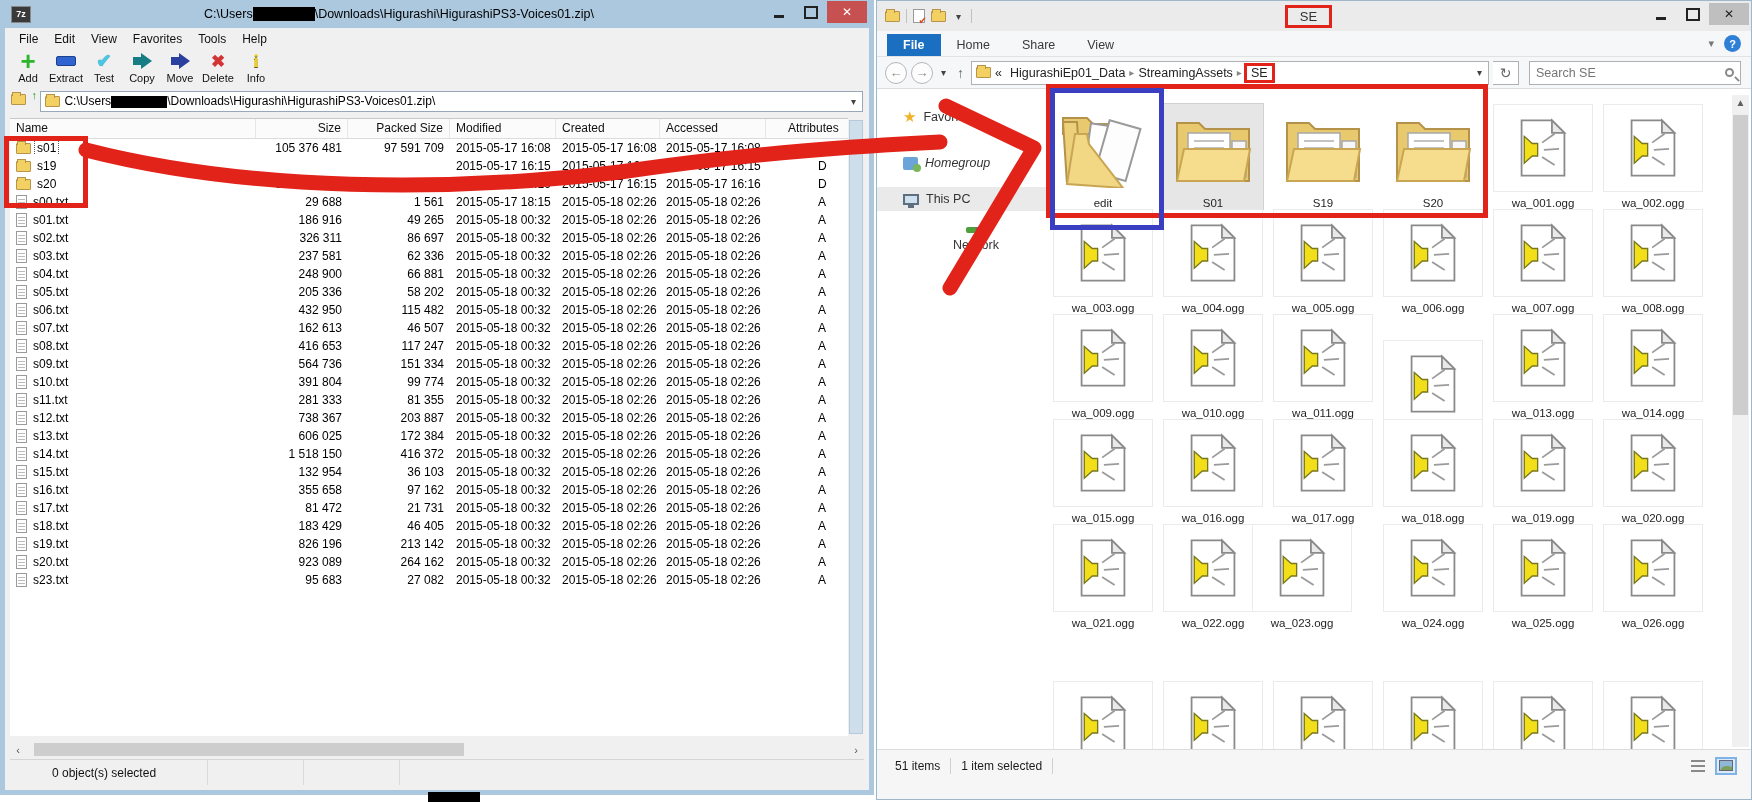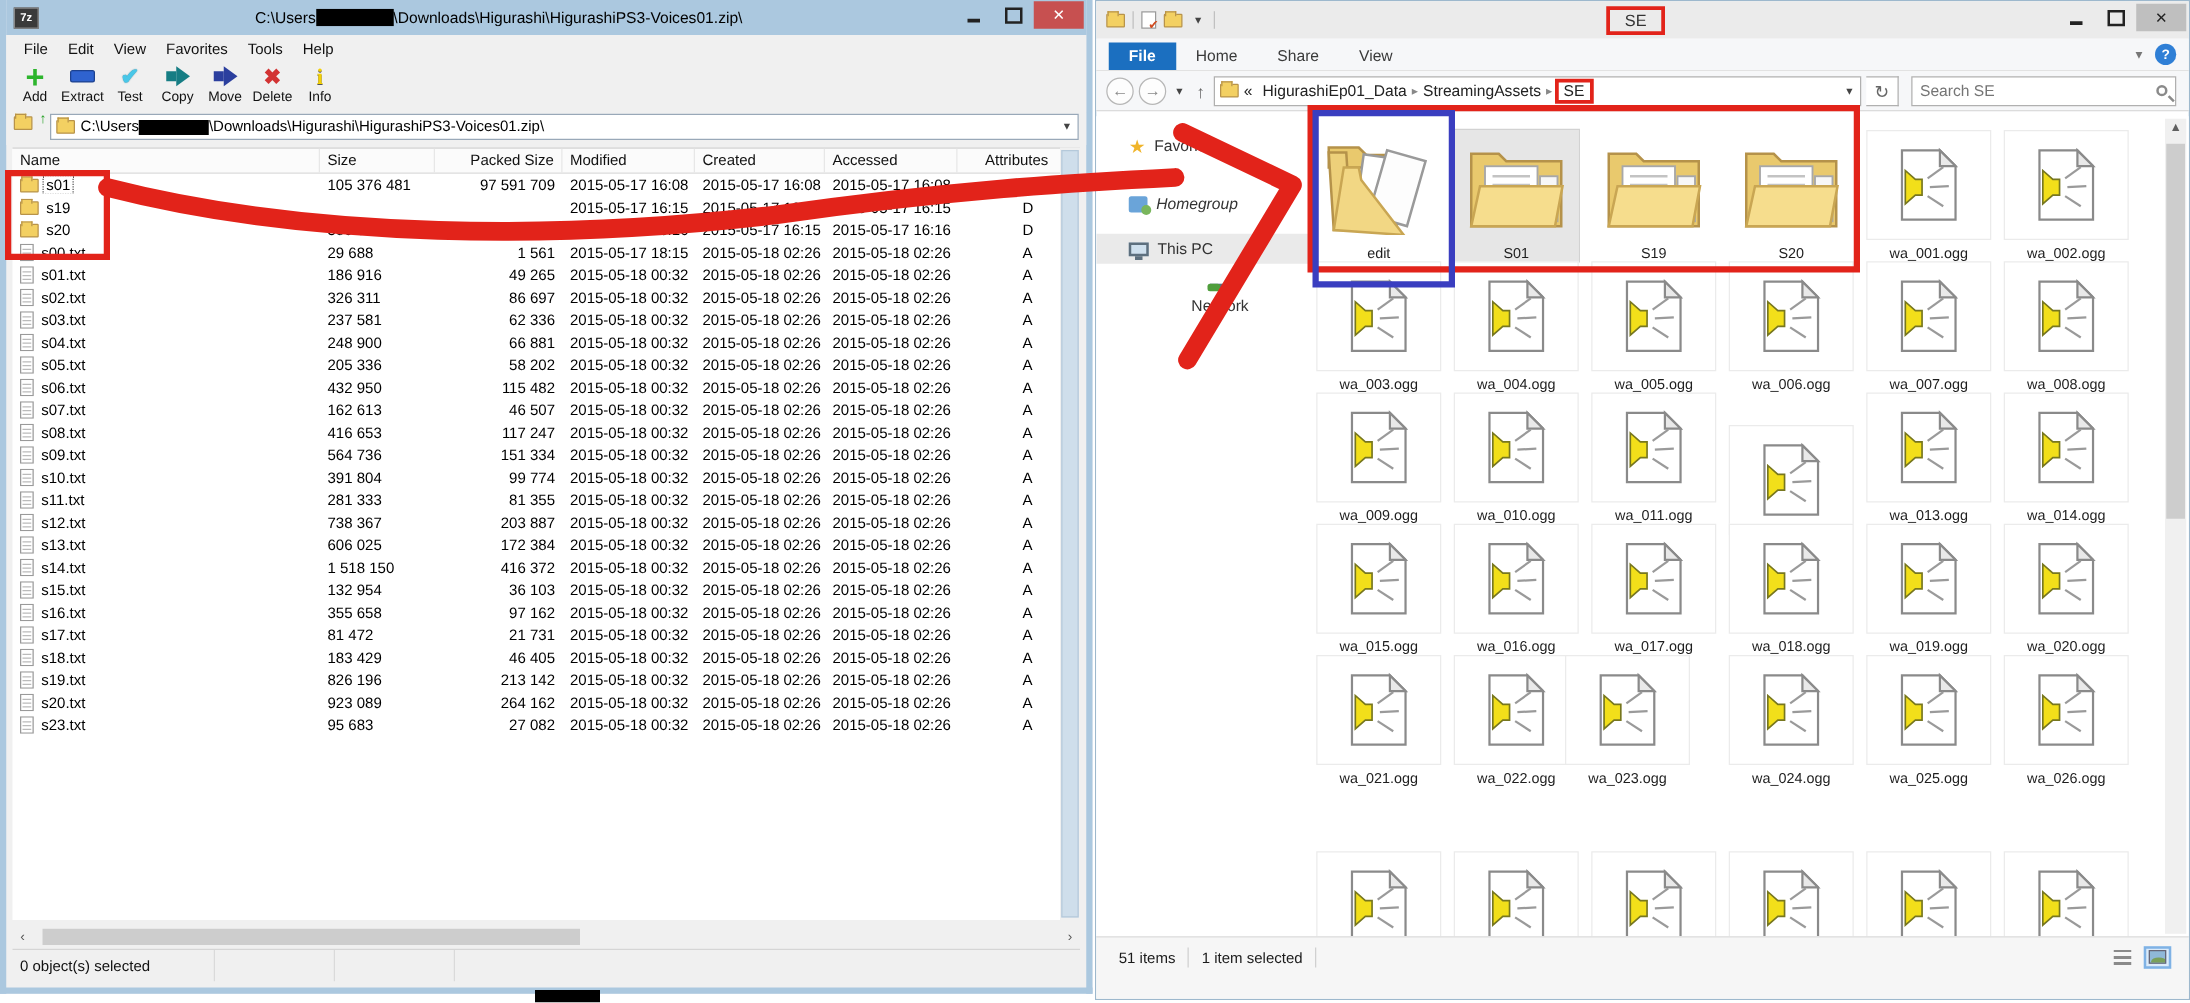--- a/index.html
+++ b/index.html
@@ -42,40 +42,40 @@
   .z-upbtn { width:24px; height:20px; position:relative; }
   .minifolder { display:inline-block; width:15px; height:11px; background:#f3d062; border:1px solid #b8934a; border-radius:1px; position:relative; }
   .minifolder::before { content:""; position:absolute; left:0; top:-3px; width:7px; height:3px; background:#f3d062; border:1px solid #b8934a; border-bottom:none; }
   .z-upbtn .uparr { position:absolute; right:-2px; top:-2px; color:#1f9e1f; font-size:11px; font-weight:bold; }
   .z-combo { flex:1; height:21px; background:#fff; border:1px solid #99a8b8; display:flex; align-items:center; padding:0 2px 0 4px; }
   .z-combo .ctext { flex:1; font-size:12px; white-space:nowrap; overflow:hidden; }
   .dd { font-size:10px; color:#444; padding:0 4px; }
   .z-list { position:absolute; left:5px; right:5px; top:118px; bottom:54px; background:#fff; border-top:1px solid #c8c8c8; }
   .z-cols { display:flex; height:20px; background:#fbfbfb; border-bottom:1px solid #dcdcdc; }
   .z-hc { font-size:12px; color:#111; padding:2px 6px; border-right:1px solid #e7e7e7; white-space:nowrap; overflow:hidden; }
-  .c0{width:246px;} .c1{width:92px;text-align:left;} .c2{width:102px;text-align:right;}
+  .c0{width:246px;} .c1{width:92px;text-align:right;} .c2{width:102px;text-align:right;}
   .c3{width:106px;} .c4{width:104px;} .c5{width:106px;} .c6{width:90px;}
   .z-hc.c6 { padding-left:22px; }
   .z-row { display:flex; height:18px; align-items:center; }
   .z-cell { font-size:12px; color:#000; padding:0 6px; white-space:nowrap; overflow:hidden; }
   .z-cell.c6 { padding-left:52px; }
   .z-name { display:flex; align-items:center; gap:4px; }
   .z-name .nm { padding:0 2px; }
   .z-name .nm.focused { outline:1px dotted #555; }
   .fileicon { display:inline-block; width:11px; height:14px; background:#fff; border:1px solid #9a9a9a; position:relative; }
   .fileicon::before { content:""; position:absolute; left:1px; top:3px; width:7px; height:1px; background:#bbb;
                       box-shadow:0 3px 0 #bbb, 0 6px 0 #bbb; }
   .z-vscroll { position:absolute; right:5px; top:118px; bottom:54px; width:16px; background:#f0f0f0; }
   .z-vscroll .thumb { position:absolute; left:1px; right:1px; top:2px; bottom:2px; background:#cfdeeb; border:1px solid #b5c9da; }
   .z-hscroll { position:absolute; left:5px; right:5px; bottom:32px; height:17px; background:#f0f0f0; display:flex; align-items:center; }
   .scr-arr { width:16px; text-align:center; font-size:11px; color:#555; }
   .z-hthumb { position:absolute; left:24px; width:430px; top:2px; bottom:2px; background:#cdcdcd; }
   .z-status { position:absolute; left:5px; right:5px; bottom:5px; height:26px; background:#f0f0f0; border-top:1px solid #d5d5d5; display:flex; }
   .z-seg { border-right:1px solid #dadada; height:100%; display:flex; align-items:center; padding-left:6px; font-size:12px; color:#111; }
-  .z-seg.s0{width:162px;} .z-seg.s1{width:96px;} .z-seg.s2{width:96px;} .z-seg.s3{flex:1; border-right:none;}
+  .z-seg.s0{width:162px;margin-left:36px;} .z-seg.s1{width:96px;} .z-seg.s2{width:96px;} .z-seg.s3{flex:1; border-right:none;}
 
   
   #expwin { position:absolute; left:876px; top:0; width:876px; height:800px; background:#fff; border:1px solid #9db8cd; }
   .e-title { height:30px; background:#ebebeb; display:flex; align-items:center; padding:0 2px; }
   .e-qat { display:flex; align-items:center; gap:6px; padding-left:6px; }
   .qat-sep { width:1px; height:14px; background:#c0c0c0; }
   .page-check { display:inline-block; width:12px; height:14px; background:#fff; border:1px solid #999; position:relative; }
   .page-check::after { content:"\2714"; position:absolute; right:-3px; bottom:-4px; color:#d04a1e; font-size:10px; }
   .e-titletext { flex:1; text-align:center; font-size:13px; color:#333; }
   .red-outline { border:3px solid #e2231a; padding:1px 12px; display:inline-block; background:#ebebeb; }

